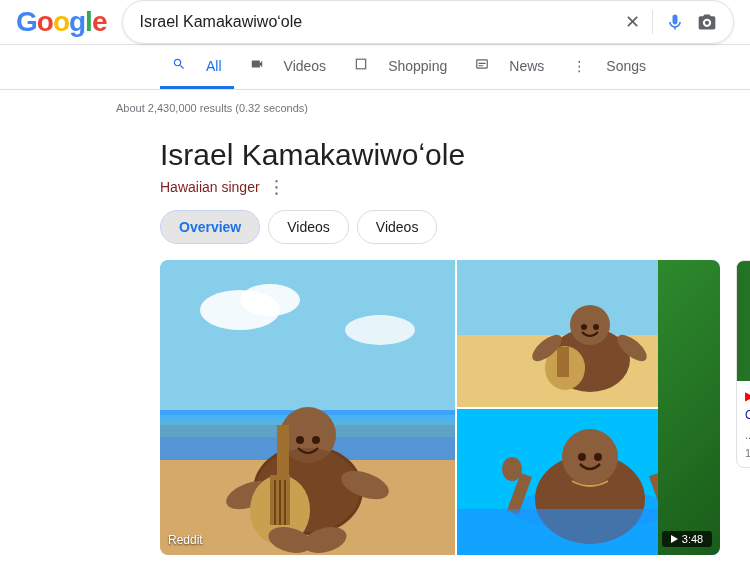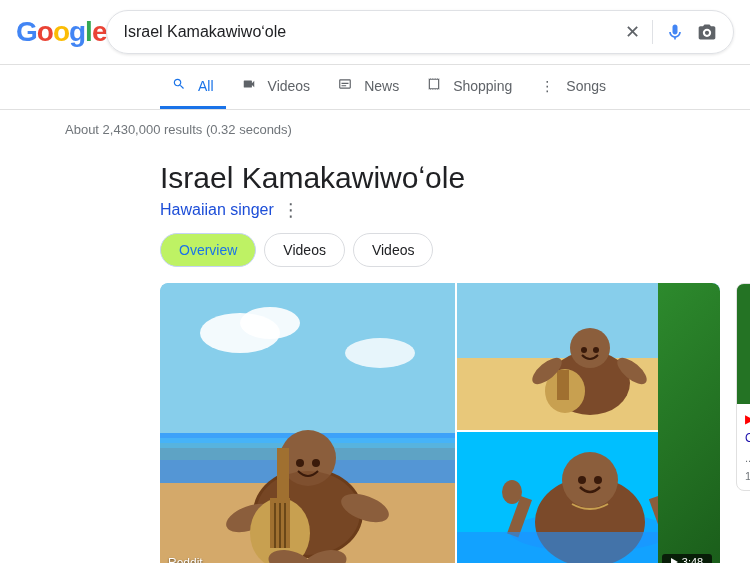--- a/index.html
+++ b/index.html
@@ -8,22 +8,22 @@
       background: #fff;
       width: 750px;
       min-height: 563px;
       overflow: hidden;
     }
 
     
     .header {
       display: flex;
       align-items: center;
-      padding: 10px 16px;
-      gap: 0;
+      padding: 0 16px;
+      gap: 16px;
       border-bottom: 1px solid #e0e0e0;
     }
     .logo-container {
       display: flex;
       align-items: center;
       flex-shrink: 0;
     }
     .google-logo {
       font-size: 28px;
       font-weight: bold;
@@ -85,41 +85,41 @@
     .nav-tabs {
       display: flex;
       align-items: center;
       padding: 0 160px;
       border-bottom: 1px solid #e0e0e0;
       gap: 4px;
     }
     .nav-tab {
       display: flex;
       align-items: center;
-      gap: 12px;
+      gap: 20px;
       padding: 12px 12px;
       font-size: 14px;
       color: #5f6368;
       cursor: pointer;
       border-bottom: 3px solid transparent;
       text-decoration: none;
       white-space: nowrap;
     }
     .nav-tab.active {
       color: #1a73e8;
       border-bottom: 3px solid #1a73e8;
     }
     .nav-tab-icon {
       font-size: 14px;
     }
 
     
     .results-info {
-      padding: 8px 65px;
-      font-size: 13px;
+      padding: 8px 116px;
+      font-size: 11px;
       color: #70757a;
       margin-top: 4px;
     }
 
     
     .content-area {
       padding: 0 0 0 160px;
       display: flex;
       gap: 0;
     }
@@ -137,22 +137,22 @@
       margin-top: 16px;
       margin-bottom: 4px;
     }
     .kp-subtitle-row {
       display: flex;
       align-items: center;
       gap: 8px;
       margin-bottom: 12px;
     }
     .kp-subtitle {
-      font-size: 16px;
-      color: #1d4ed8;
+      font-size: 14px;
+      color: #7f1d1d;
     }
     .kp-more-icon {
       color: #5f6368;
       font-size: 18px;
       cursor: pointer;
     }
 
     
     .kp-tabs {
       display: flex;
@@ -162,24 +162,24 @@
     .kp-tab-btn {
       padding: 8px 18px;
       border-radius: 20px;
       border: 1px solid #dadce0;
       background: #fff;
       font-size: 14px;
       cursor: pointer;
       color: #202124;
     }
     .kp-tab-btn.active {
-      background: #bef264;
+      background: #e5e5e5;
       border-color: #c5d3f6;
       color: #1a73e8;
-      font-weight: 400;
+      font-weight: 700;
     }
 
     
     .image-grid {
       display: flex;
       gap: 2px;
       width: 560px;
       height: 295px;
       position: relative;
       overflow: hidden;
@@ -357,32 +357,32 @@
     <span class="nav-tab-icon">
       <svg width="14" height="14" viewBox="0 0 24 24" fill="#5f6368">
           <path d="M17 10.5V7c0-.55-.45-1-1-1H4c-.55 0-1 .45-1 1v10c0 .55.45 1 1 1h12c.55 0 1-.45 1-1v-3.5l4 4v-11l-4 4z"></path>
         </svg>
     </span>
     <span>Videos</span>
   </a>
   <a class="nav-tab">
     <span class="nav-tab-icon">
       <svg width="14" height="14" viewBox="0 0 24 24" fill="#5f6368">
+          <path d="M19.5 3.5L18 2l-1.5 1.5L15 2l-1.5 1.5L12 2l-1.5 1.5L9 2 7.5 3.5 6 2 4.5 3.5 3 2v20l1.5-1.5L6 22l1.5-1.5L9 22l1.5-1.5L12 22l1.5-1.5L15 22l1.5-1.5L18 22l1.5-1.5L21 22V2l-1.5 1.5zM19 19.09H5V4.91h14v14.18z"></path>
+        </svg>
+    </span>
+    <span>Shopping</span>
+  </a>
+  <a class="nav-tab">
+    <span class="nav-tab-icon">
+      <svg width="14" height="14" viewBox="0 0 24 24" fill="#5f6368">
           <path d="M20 4H4c-1.1 0-2 .9-2 2v12c0 1.1.9 2 2 2h16c1.1 0 2-.9 2-2V6c0-1.1-.9-2-2-2zm0 14H4V6h16v12zM6 10h12v2H6zm0 4h8v2H6z"></path>
         </svg>
     </span>
     <span>News</span>
-  </a>
-  <a class="nav-tab">
-    <span class="nav-tab-icon">
-      <svg width="14" height="14" viewBox="0 0 24 24" fill="#5f6368">
-          <path d="M19.5 3.5L18 2l-1.5 1.5L15 2l-1.5 1.5L12 2l-1.5 1.5L9 2 7.5 3.5 6 2 4.5 3.5 3 2v20l1.5-1.5L6 22l1.5-1.5L9 22l1.5-1.5L12 22l1.5-1.5L15 22l1.5-1.5L18 22l1.5-1.5L21 22V2l-1.5 1.5zM19 19.09H5V4.91h14v14.18z"></path>
-        </svg>
-    </span>
-    <span>Shopping</span>
   </a>
   <a class="nav-tab">
     <span class="nav-tab-icon">⋮</span>
     <span>Songs</span>
   </a>
 </div>
 
 <div class="results-info">
   <span>About 2,430,000 results (0.32 seconds)</span>
 </div>

